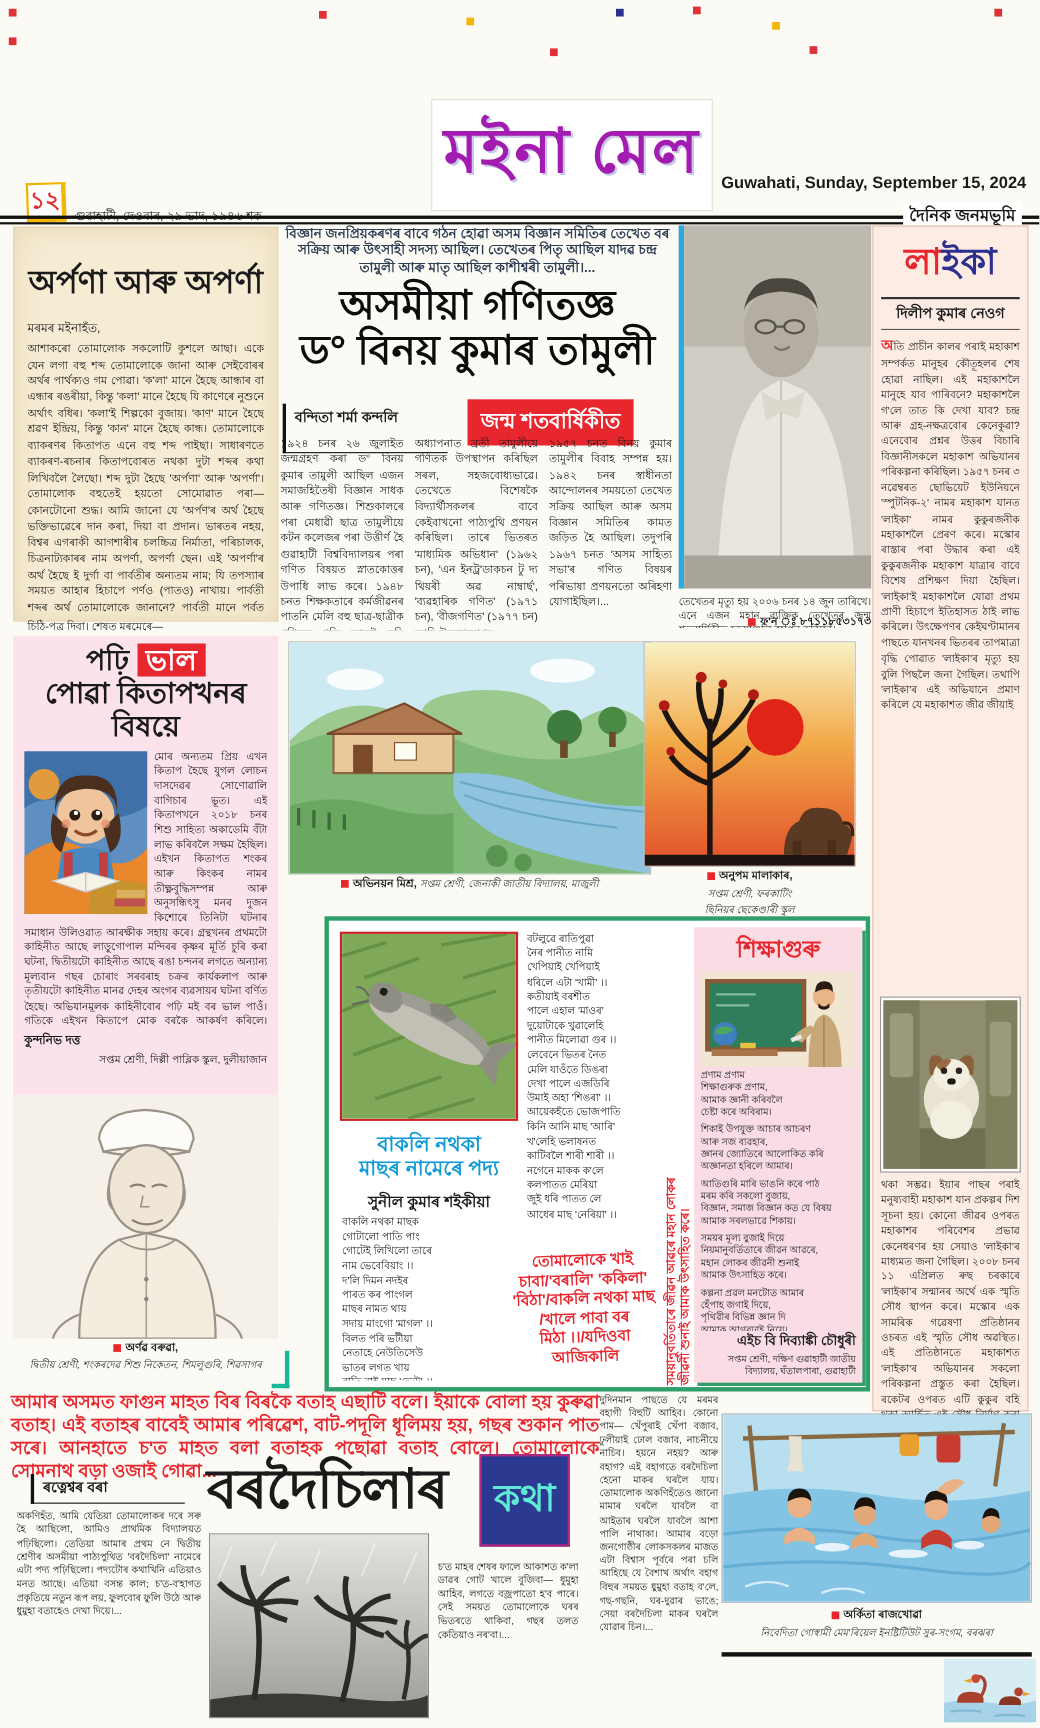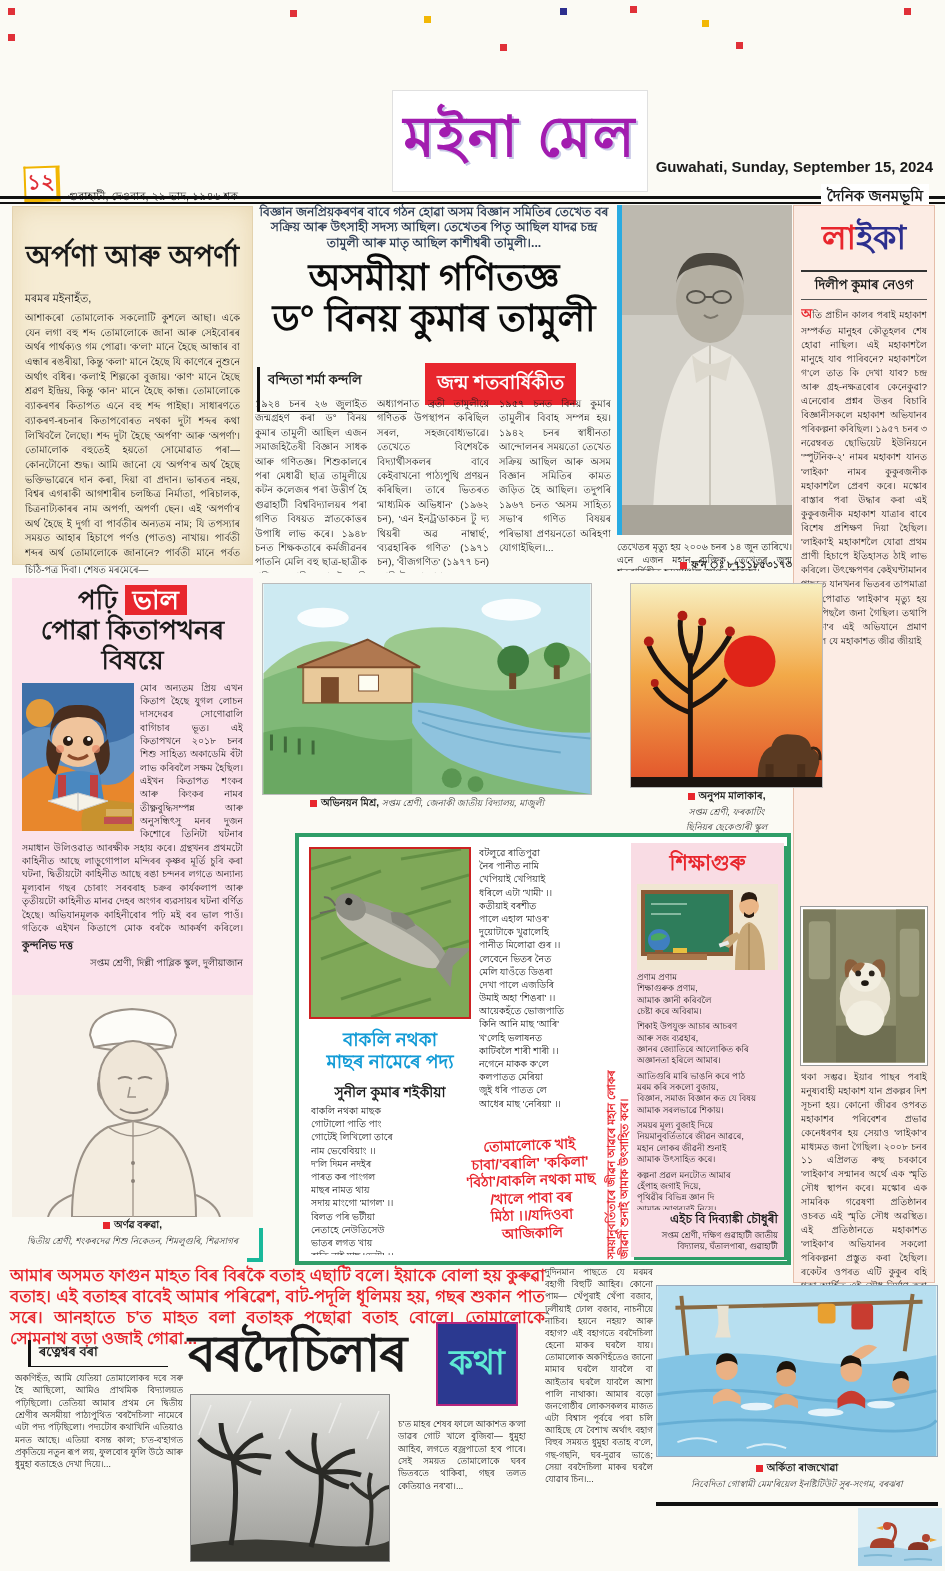--- a/index.html
+++ b/index.html
@@ -67,21 +67,21 @@
 #book .au{font-size:11px;font-weight:bold;margin-top:4px;}
 #book .aud{font-size:9.5px;text-align:right;}
 
 
 #sketch{left:12px;top:995px;width:241px;height:268px;}
 #bracket{left:247px;top:1228px;width:16px;height:34px;border-right:4px solid #19b89a;border-bottom:4px solid #19b89a;}
 
 
 #draw1{left:262px;top:583px;width:330px;height:240px;}
 #draw1 svg{border:1px solid #bbb;}
-#draw2{left:630px;top:583px;width:193px;height:246px;}
+#draw2{left:585px;top:583px;width:193px;height:246px;}
 #draw2 svg{border:1px solid #bbb;}
 
 
 #poem{left:295px;top:833px;width:496px;height:432px;border:4px solid #2f9e68;background:#fff;}
 #fish{left:10px;top:10px;width:162px;height:172px;border:2px solid #cc2222;}
 #poem-title{left:0px;top:192px;width:182px;color:#129bd6;font-size:18.5px;font-weight:800;text-align:center;line-height:1.2;}
 #poem-author{left:0px;top:244px;width:182px;font-size:14px;font-weight:800;text-align:center;}
 #poem-c1{left:12px;top:268px;width:124px;height:150px;font-size:9.3px;line-height:1.42;overflow:hidden;}
 #poem-c2{left:180px;top:10px;width:146px;height:282px;font-size:9.3px;line-height:1.42;overflow:hidden;}
 #poem-pull{left:136px;top:300px;width:192px;color:#e8262d;font-weight:800;font-size:14px;text-align:center;line-height:1.25;transform:rotate(-2deg);}

